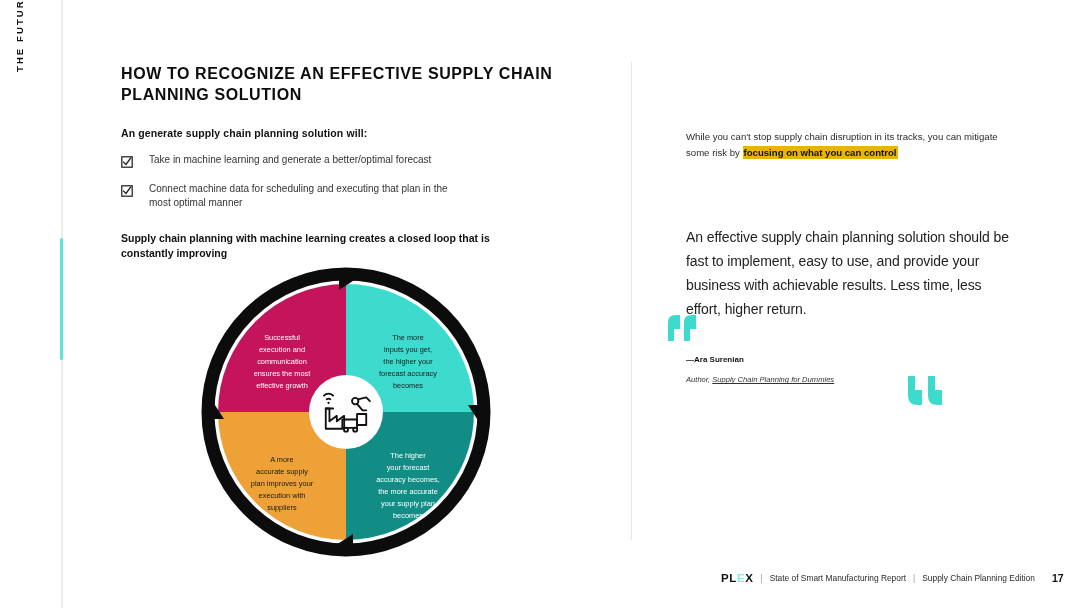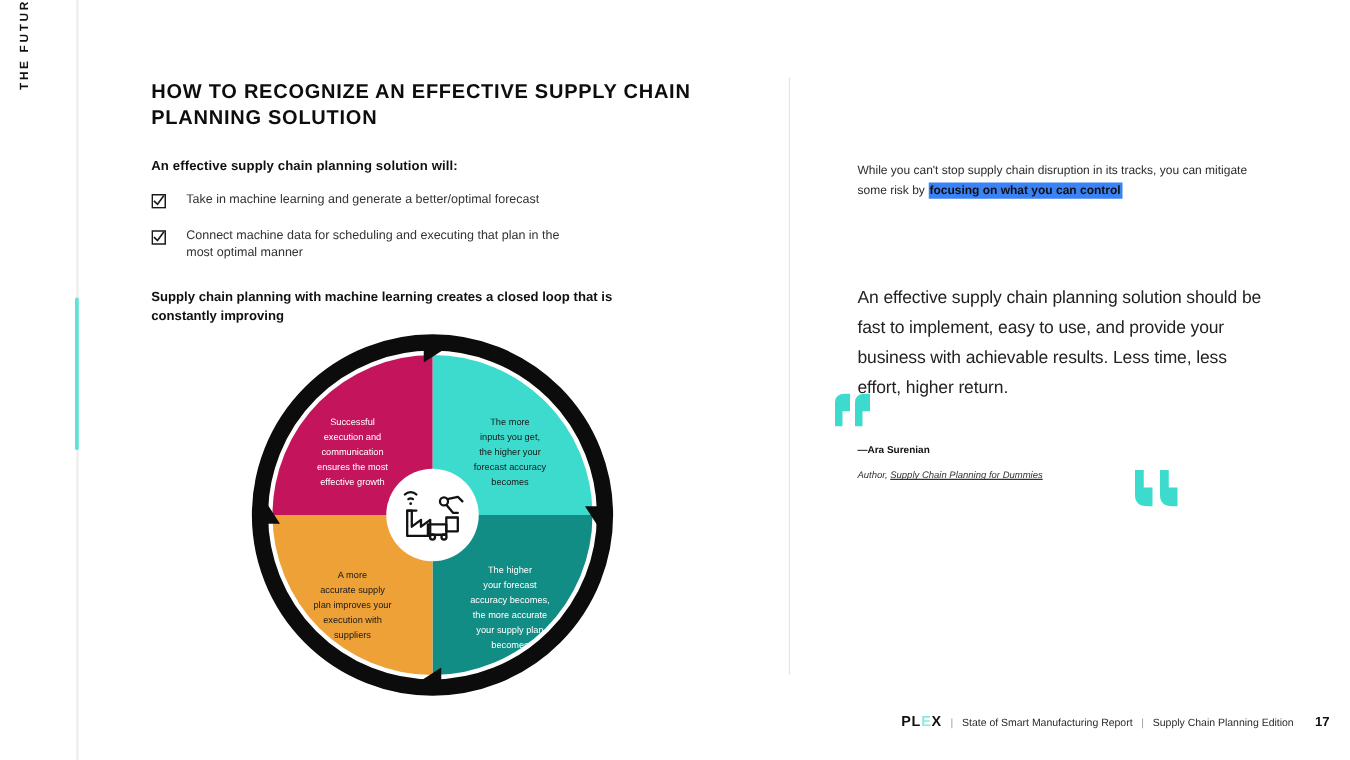--- a/index.html
+++ b/index.html
@@ -138,21 +138,21 @@
     width: 330px;
   }
   #lead-note {
     font-size: 9.6px;
     line-height: 1.62;
     color: #2b2b2b;
     margin: 0;
   }
   #lead-note .hl {
     font-weight: bold;
-    background: #3b82f6;
+    background: #eab308;
     padding: 1px 1px;
     color: #111111;
   }
 
   #quote-block {
     position: relative;
     margin-top: 65px;
   }
   #quote-open {
     position: absolute;
@@ -227,21 +227,21 @@
   <div id="rail-label">THE FUTURE OF SUPPLY CHAIN PLANNING</div>
   <div id="rail-line"></div>
   <div id="rail-line-active"></div>
 </div>
 
 <div id="center-divider"></div>
 
 <div id="left-col">
   <h1 id="headline">HOW TO RECOGNIZE AN EFFECTIVE SUPPLY CHAIN PLANNING SOLUTION</h1>
 
-  <p id="intro-lead">An effective supply chain planning solution will:</p>
+  <p id="intro-lead">An generate supply chain planning solution will:</p>
 
   <div class="check-row">
     <span class="check-box">
       <svg viewBox="0 0 12 12" width="12" height="12">
         <rect x="0.8" y="0.8" width="10.4" height="10.4" fill="#ffffff" stroke="#1a1a1a" stroke-width="1.2"></rect>
         <path d="M2.6 6.1 L5 8.4 L9.6 2.2" fill="none" stroke="#1a1a1a" stroke-width="1.3" stroke-linecap="square"></path>
       </svg>
     </span>
     <span class="check-text">Take in machine learning and generate a better/optimal forecast</span>
   </div>

